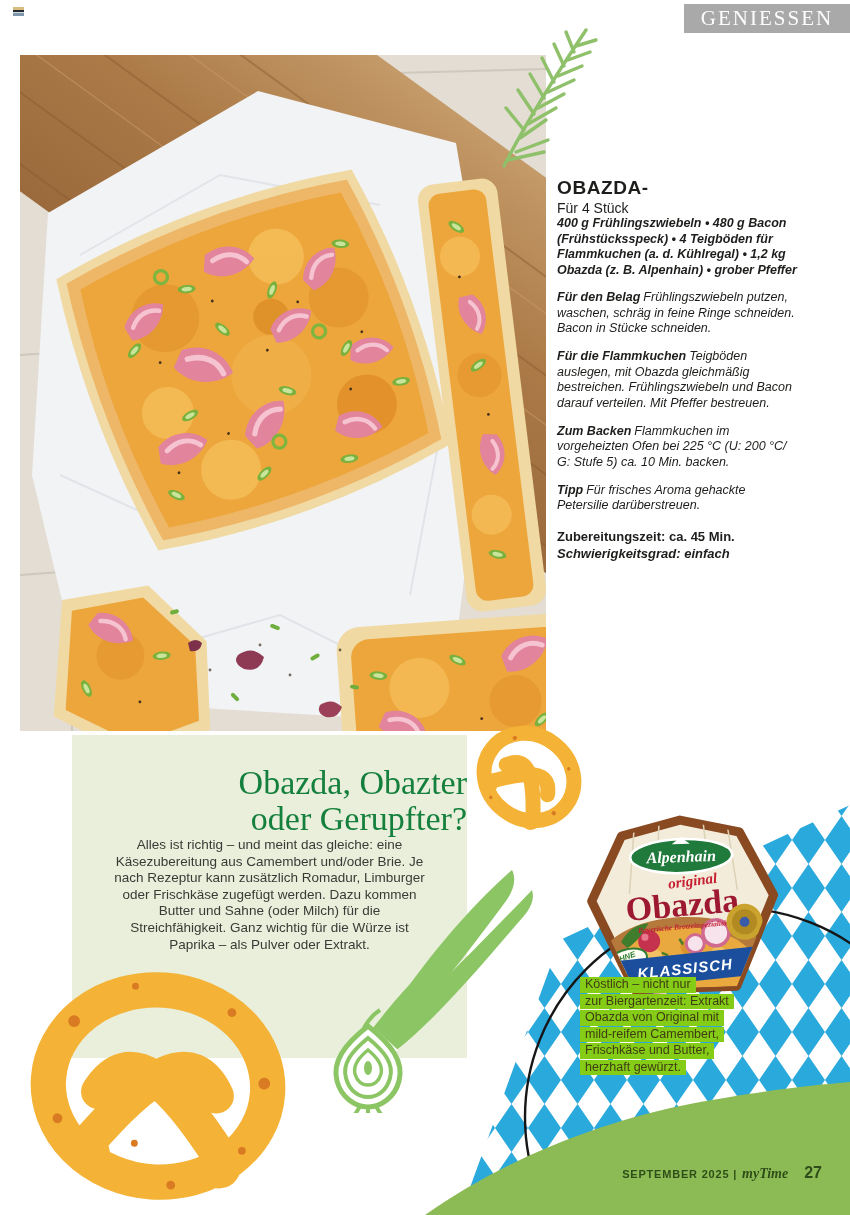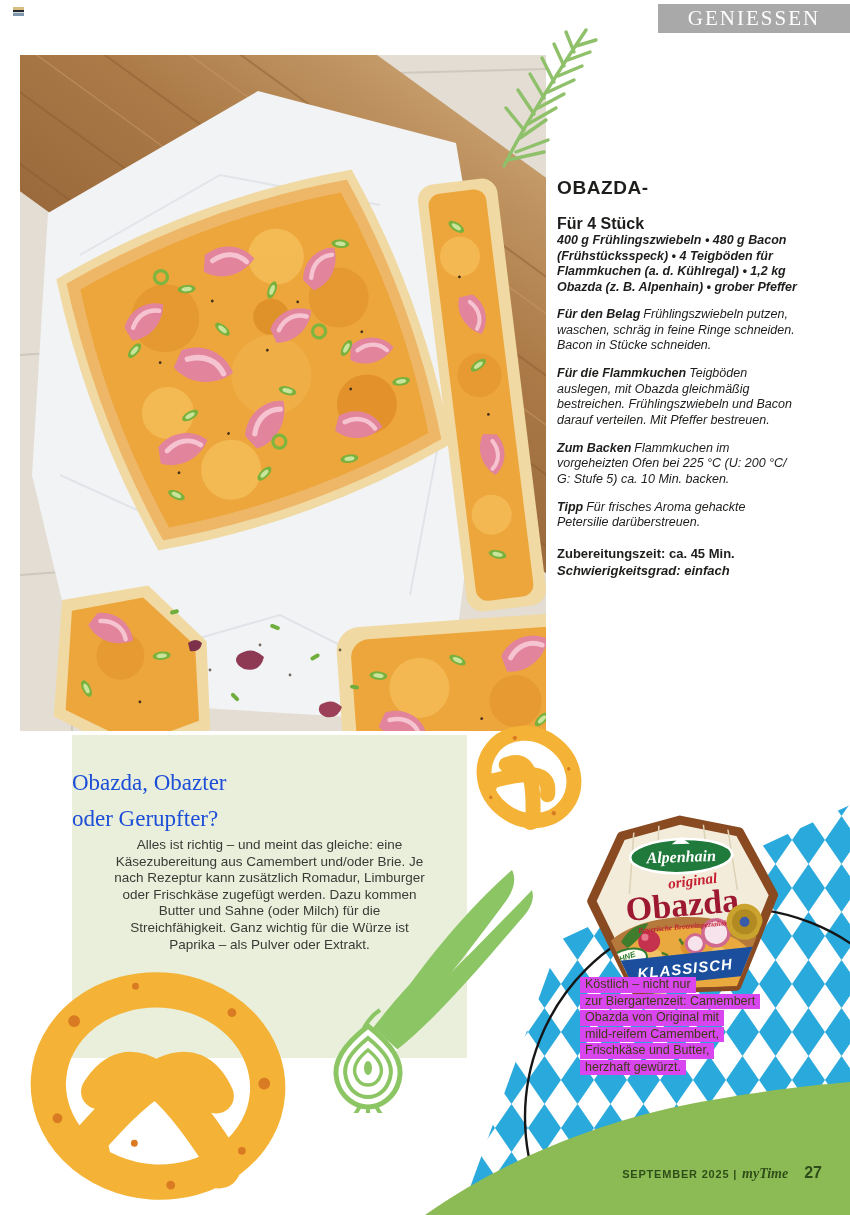--- a/index.html
+++ b/index.html
@@ -3,43 +3,43 @@
 <meta charset="utf-8">
 <style>
   html,body{margin:0;padding:0;background:#ffffff;}
   .page{position:relative;width:850px;height:1215px;background:#ffffff;overflow:hidden;
         font-family:"Liberation Sans",sans-serif;color:#1d1d1b;}
   .abs{position:absolute;}
 
   
   .mini-logo{left:13px;top:7px;width:11px;height:9px;
      background:linear-gradient(#d9bd7e 0 30%,#23272e 30% 55%,#d8dbdd 55% 70%,#7e97ad 70% 100%);}
-  .section-tag{right:0;top:4px;width:192px;height:29px;background:#a9a9a9;color:#fdfdfd;
+  .section-tag{right:0;top:4px;width:166px;height:29px;background:#a9a9a9;color:#fdfdfd;
      font-family:"Liberation Serif",serif;font-size:21px;letter-spacing:2px;
      text-align:center;line-height:29px;}
 
   
   .recipe-col{left:557px;top:176px;width:243px;}
   .recipe-title{font-size:19px;font-weight:bold;letter-spacing:.6px;line-height:24px;color:#1d1d1b;}
-  .servings{margin-top:15px;font-size:16px;font-weight:bold;}
+  .servings{font-size:14px;font-weight:normal;}
   .ingredients{font-size:12.5px;line-height:15.5px;font-weight:bold;font-style:italic;}
   .step{margin-top:12px;font-size:12.5px;line-height:15.5px;font-style:italic;}
   .step b{margin-right:3px;}
   .meta1{margin-top:15px;font-size:13px;font-weight:bold;}
   .meta2{margin-top:2px;font-size:13px;font-weight:bold;font-style:italic;}
 
   
   .info-box{left:72px;top:735px;width:395px;height:323px;background:#e9efdb;z-index:1;}
-  .info-title{margin-top:30px;text-align:left;font-family:"Liberation Serif",serif;
-     font-size:23px;line-height:36px;color:#1d4ed8;}
+  .info-title{margin-top:30px;text-align:right;font-family:"Liberation Serif",serif;
+     font-size:34px;line-height:36px;color:#15803d;}
   .info-body{width:312px;margin:0 auto 0;text-align:center;font-size:13.5px;line-height:16.6px;color:#3a3a36;}
 
   
   .caption{left:580px;top:977px;z-index:6;}
-  .caption span{display:table;background:#d946ef;color:#3f3c14;font-size:12.5px;
+  .caption span{display:table;background:#84cc16;color:#3f3c14;font-size:12.5px;
      line-height:14.5px;padding:0 5px 1px;margin-bottom:1px;}
 
   
   .footer{right:28px;top:1164px;z-index:8;display:flex;align-items:baseline;color:#2f4d18;}
   .footer .issue{font-size:11px;font-weight:bold;letter-spacing:.8px;}
   .footer .mag{font-family:"Liberation Serif",serif;font-style:italic;font-weight:bold;
      font-size:14px;margin-left:5px;}
   .footer .pnum{font-size:16px;font-weight:bold;margin-left:16px;}
 
   .z2{z-index:2;} .z3{z-index:3;} .z4{z-index:4;} .z7{z-index:7;}
@@ -392,21 +392,21 @@
 
       <g transform="rotate(-4 101 157)">
         <rect x="22" y="142" width="158" height="28" rx="3" fill="#1b4f9e"></rect>
         <text x="101" y="162" text-anchor="middle" font-family="Liberation Sans, sans-serif" font-weight="bold" font-style="italic" font-size="15" letter-spacing="1" fill="#ffffff">KLASSISCH</text>
       </g>
     </g>
   </svg>
 
   <div class="abs caption">
     <span>Köstlich – nicht nur</span>
-    <span>zur Biergartenzeit: Camembert</span>
+    <span>zur Biergartenzeit: Extrakt</span>
     <span>Obazda von Original mit</span>
     <span>mild-reifem Camembert,</span>
     <span>Frischkäse und Butter,</span>
     <span>herzhaft gewürzt.</span>
   </div>
 
   <svg class="abs z7" style="left:0;top:1060px;" width="850" height="155" viewBox="0 1060 850 155">
     <path d="M425,1215 C500,1162 595,1122 695,1103 C765,1090 815,1085 850,1082 L850,1215 Z" fill="#8cbb55"></path>
   </svg>
 

